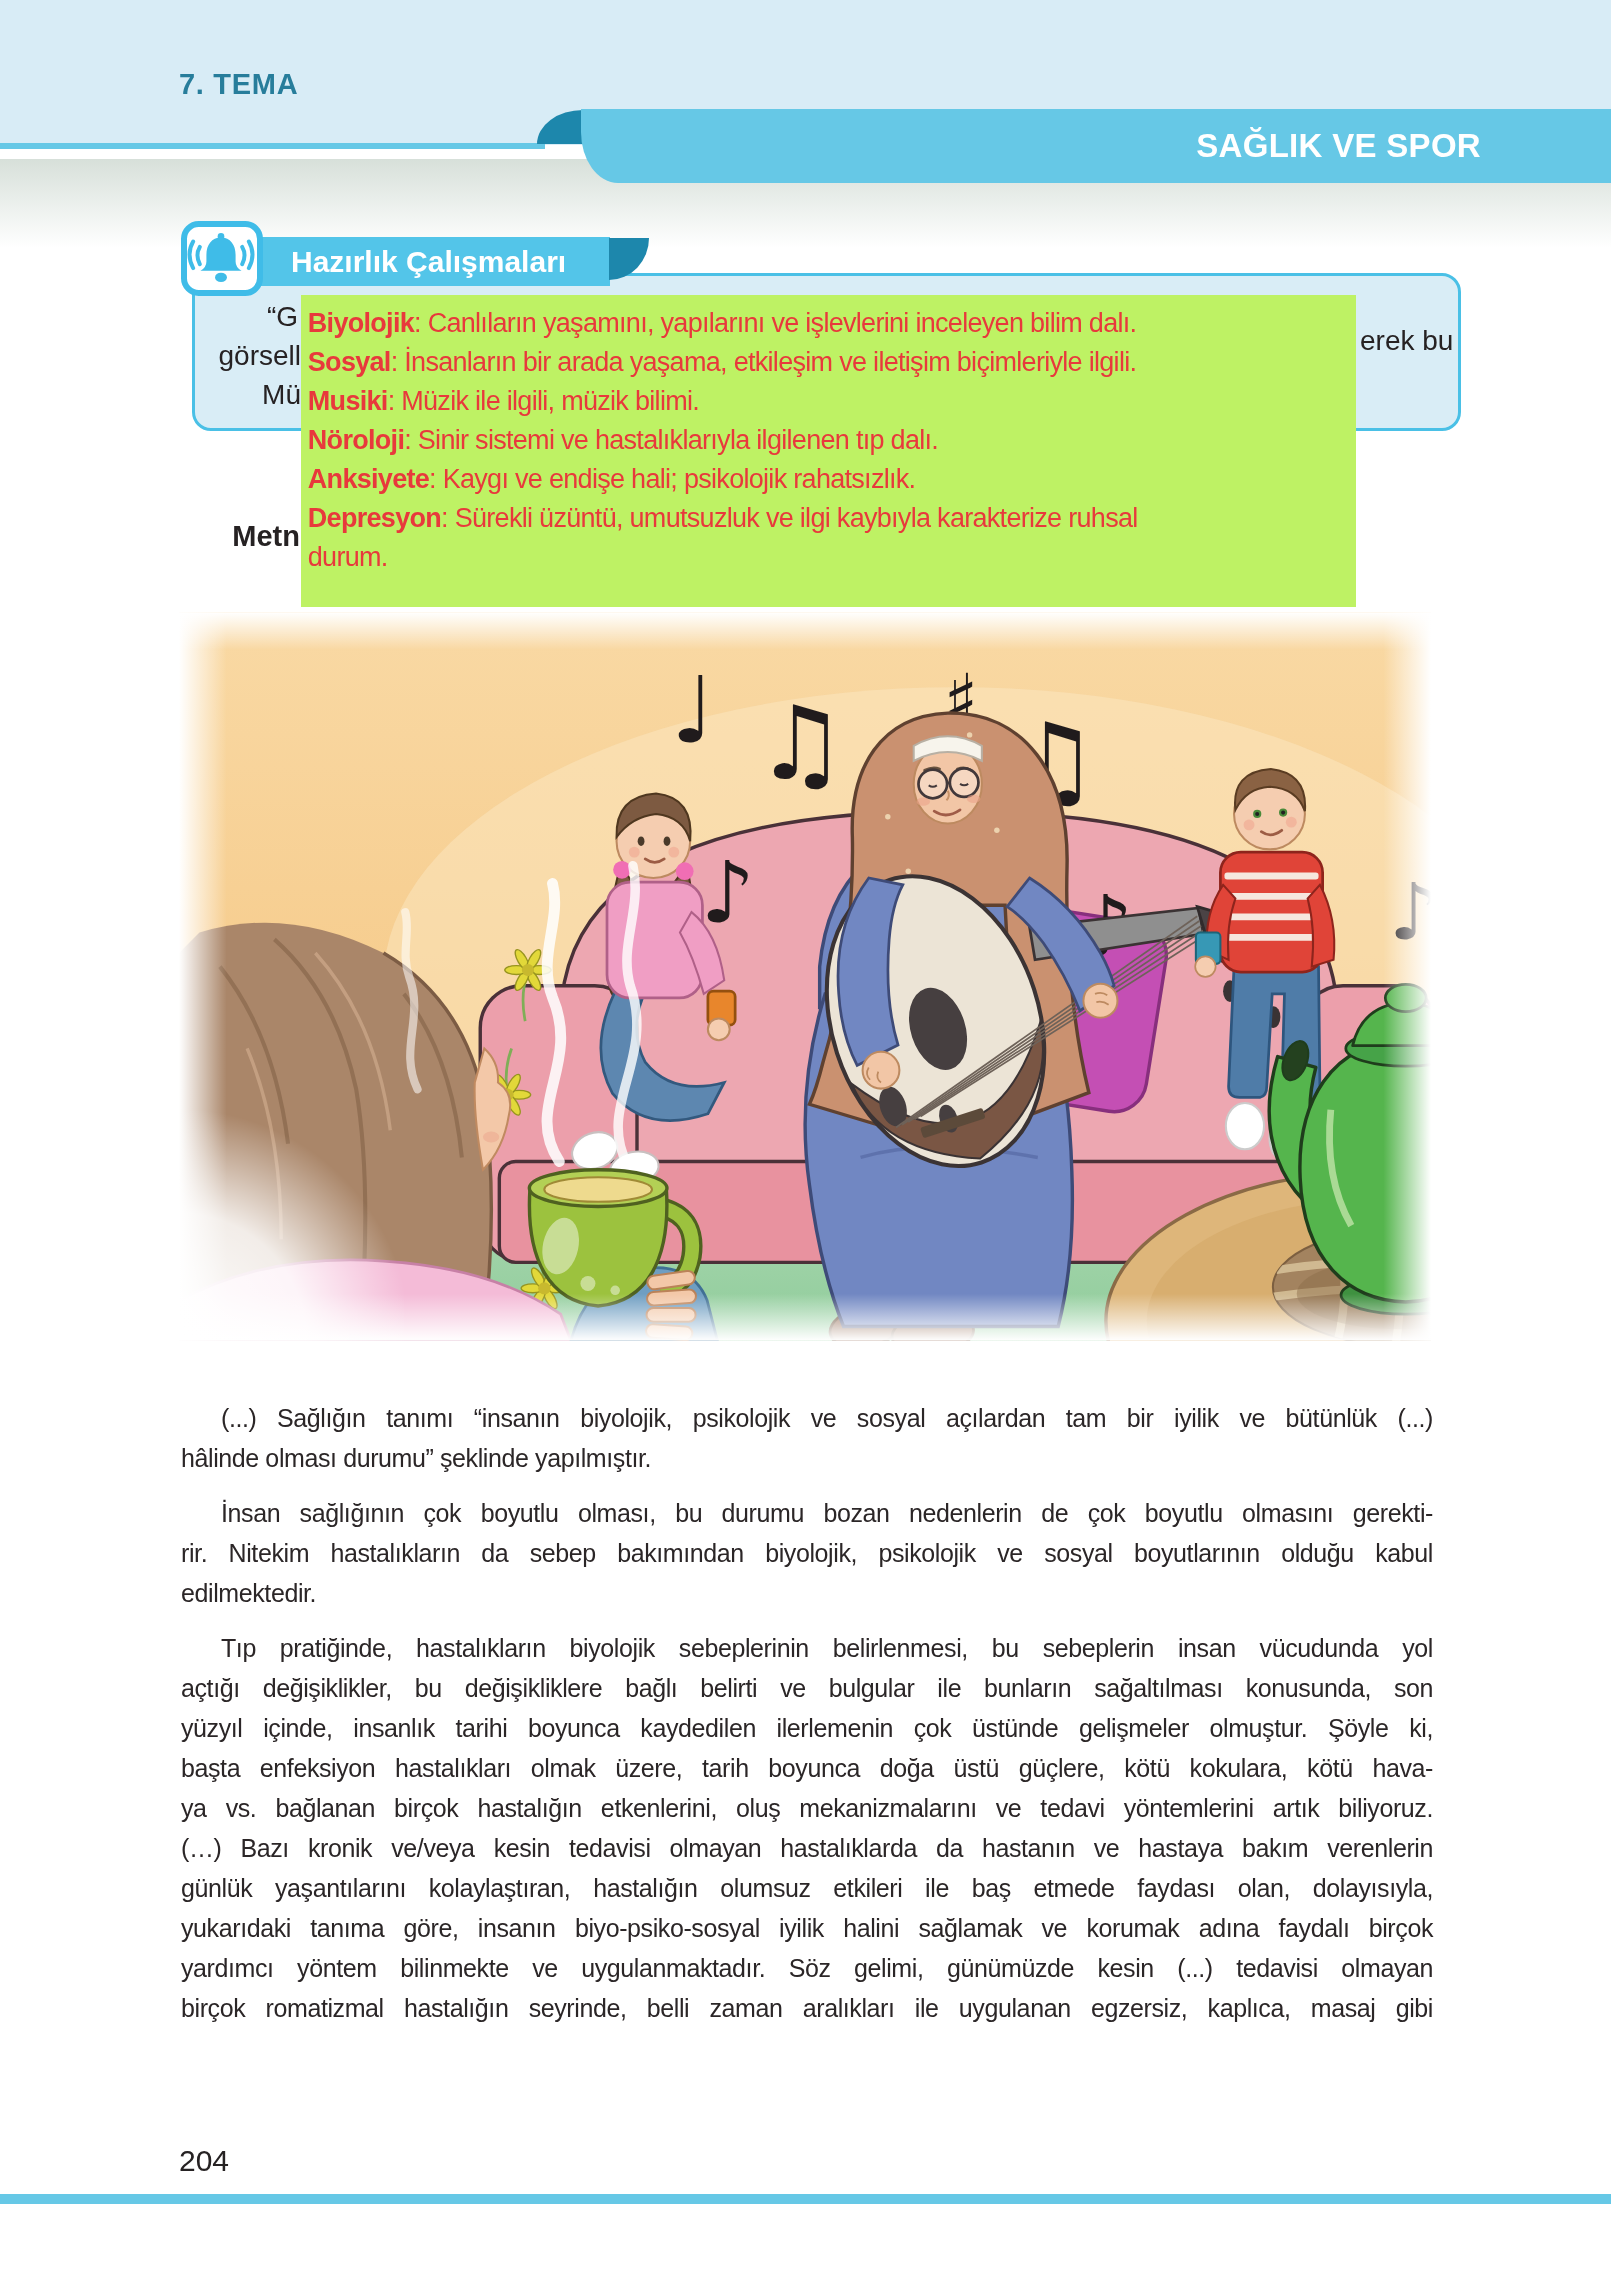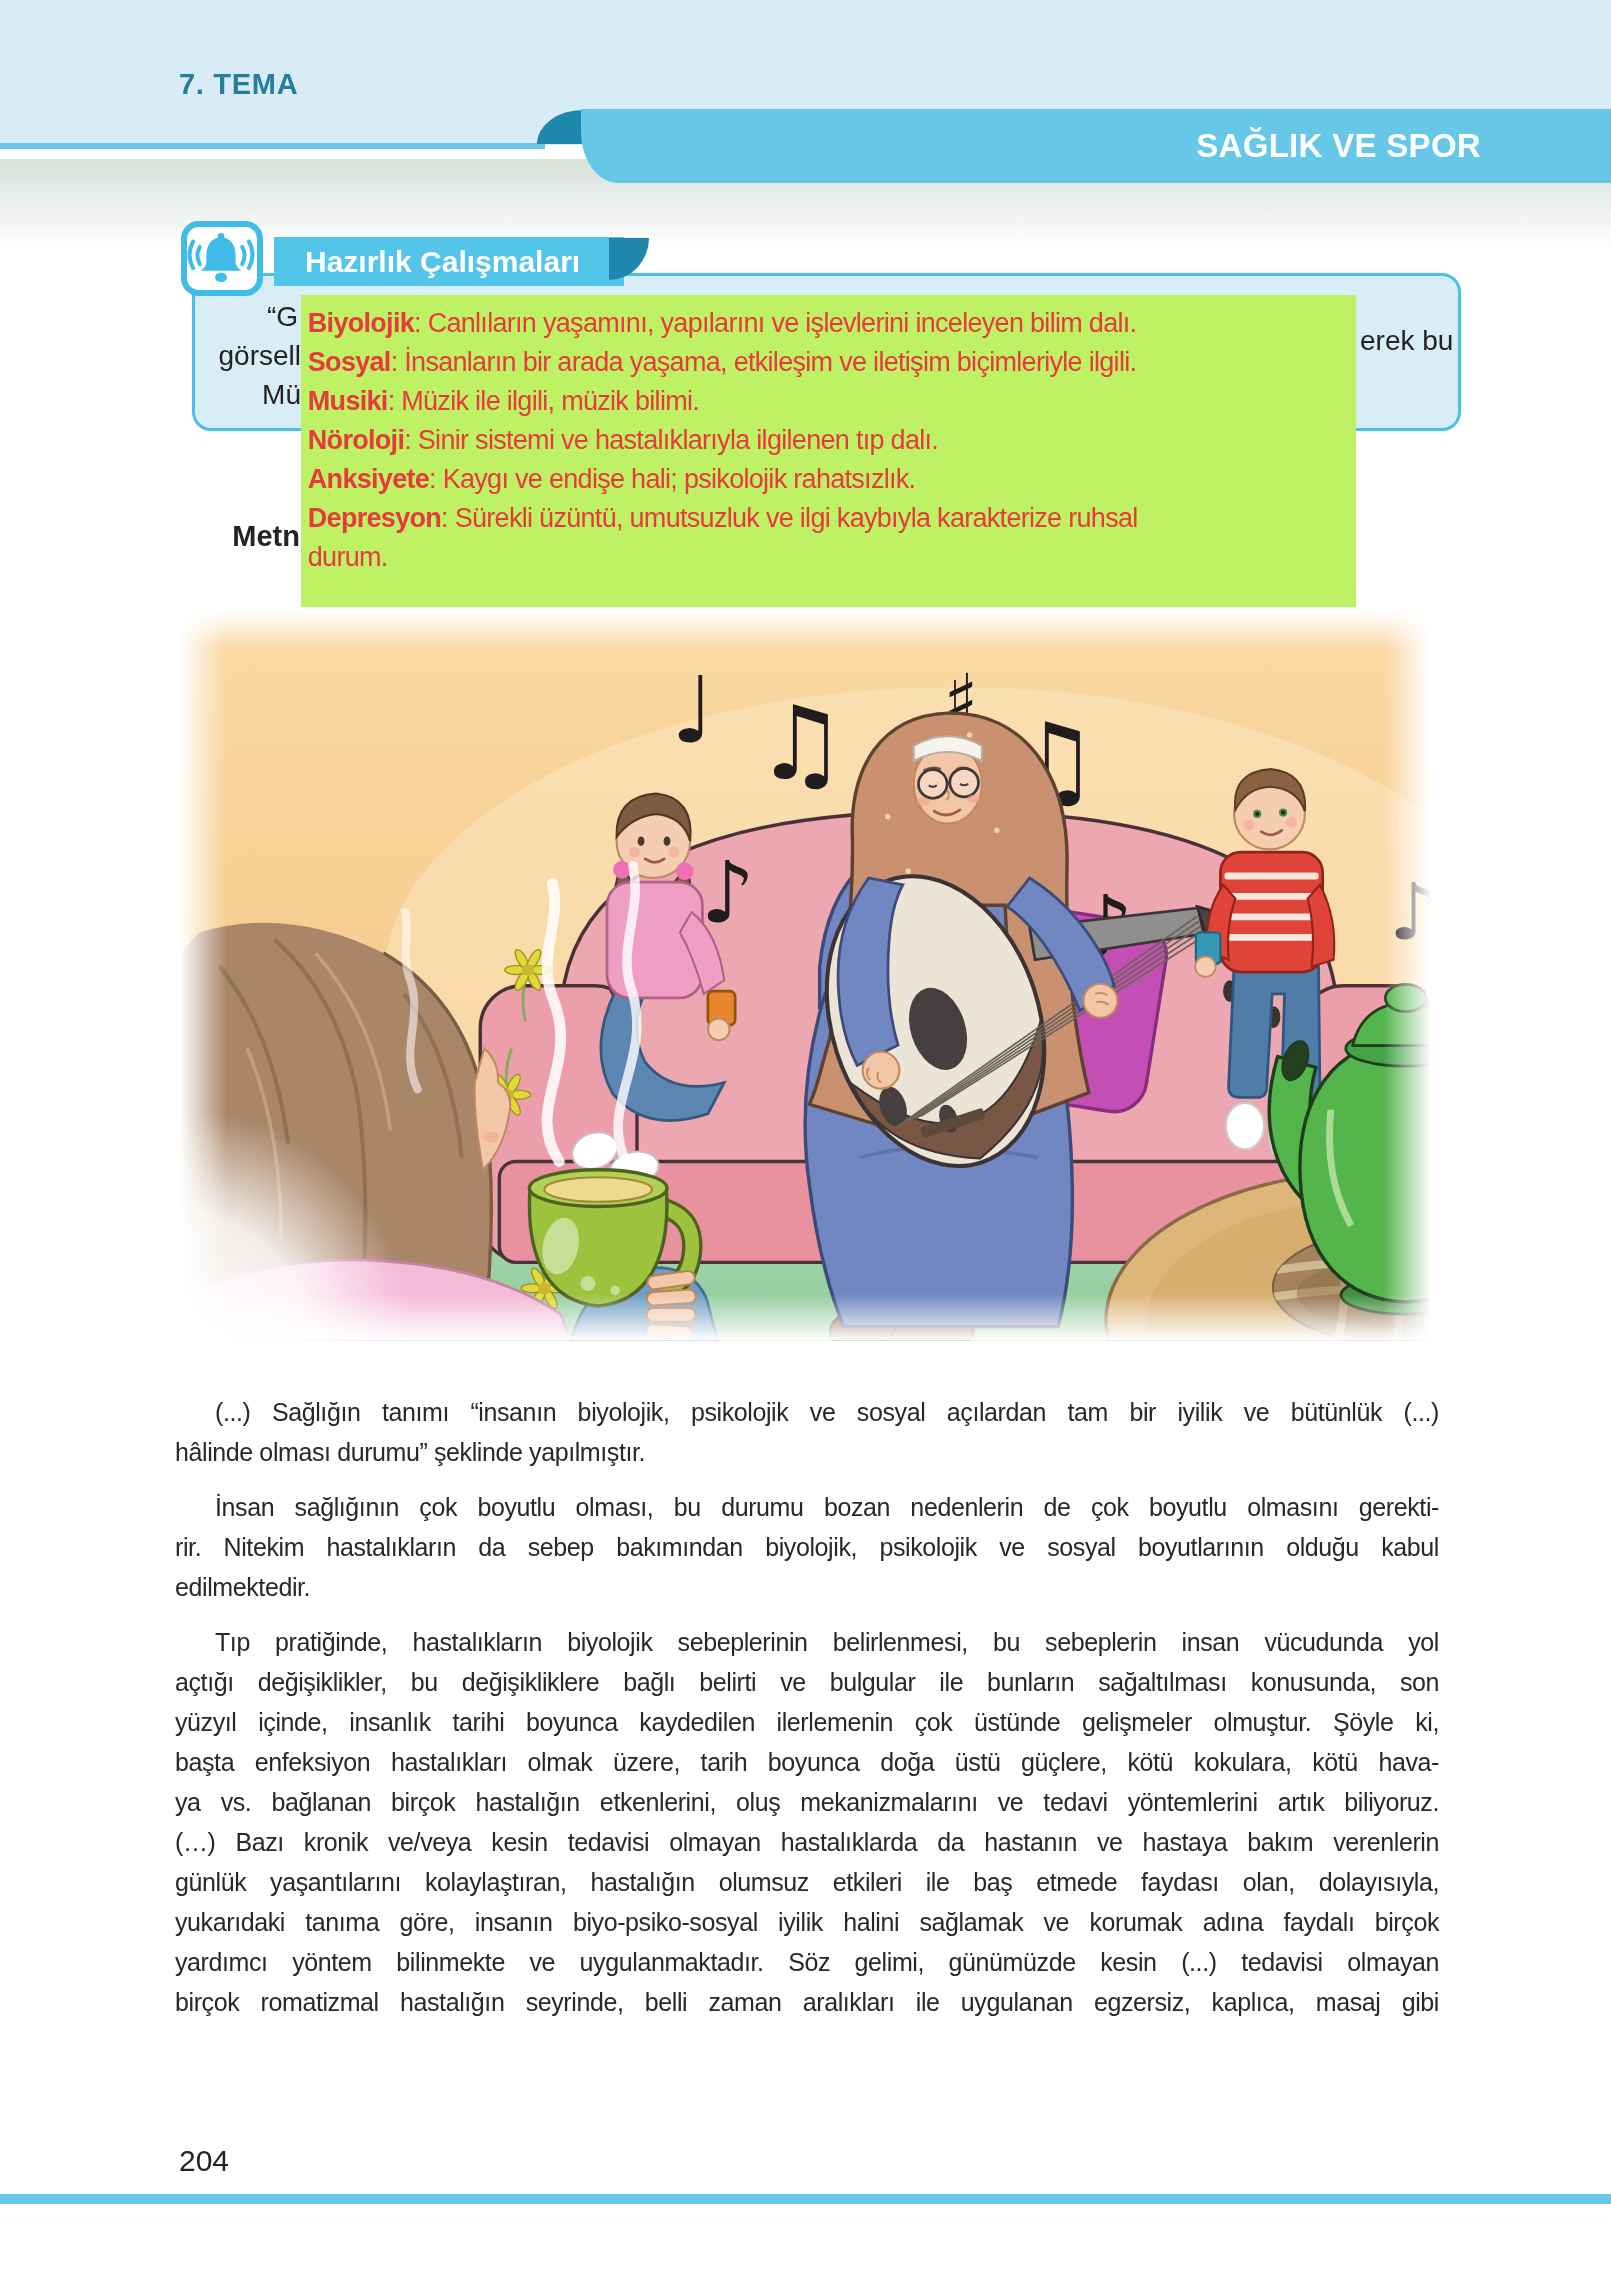--- a/index.html
+++ b/index.html
@@ -18,37 +18,37 @@
   .ribbon-main{left:581px;top:109px;width:1030px;height:74px;background:#66c8e6;
                border-bottom-left-radius:37px 51px;display:flex;align-items:center;
                justify-content:flex-end;padding-right:130px;box-sizing:border-box;}
   .ribbon-main span{font-size:33px;font-weight:bold;color:#ffffff;letter-spacing:0.3px;}
 
   
   .prep-box{left:192px;top:273px;width:1269px;height:158px;background:#d9edf6;
             border:3.4px solid #4ac0e6;border-radius:19px;box-sizing:border-box;}
   .bell-wrap{left:181px;top:221px;width:82px;height:75px;background:#ffffff;
              border:6.8px solid #3fbce8;border-radius:17.7px;box-sizing:border-box;}
-  .prep-band{left:274px;top:237px;width:350px;height:49px;background:#53c5e9;}
+  .prep-band{left:260px;top:237px;width:350px;height:49px;background:#53c5e9;}
   .prep-band span{display:block;line-height:49px;padding-left:31px;font-size:30px;
                   font-weight:bold;color:#ffffff;}
   .prep-fold{left:609px;top:238px;width:40px;height:42px;background:#1d87ac;border-radius:0 0 100% 0;}
   .frag{color:#262223;font-size:28px;}
   .frag-b{font-weight:bold;font-size:29px;}
 
   .popup{left:301px;top:295px;width:1055px;height:312px;background:#bef264;
          padding:8.9px 0 0 6.8px;box-sizing:border-box;}
   .gl{font-size:27px;line-height:39px;color:#e8393c;letter-spacing:-0.7px;white-space:nowrap;}
   .gl .term{font-weight:bold;}
   .gl .def{white-space:pre-wrap;}
 
   
   .article{left:167px;top:1384px;width:1280px;font-size:25px;letter-spacing:-0.4px;
            color:#2b2627;}
-  .para{margin:8px;}
+  .para{margin:14px;}
   .para + .para{margin-top:15px;}
   .tline{text-align:justify;text-align-last:left;line-height:40px;min-height:40px;}
   .tline.j{text-align-last:justify;}
   .ind{text-indent:40px;}
 
   
   .pagenum{left:179px;top:2144px;font-size:30px;color:#262223;}
   .footbar{left:0;top:2194px;width:1611px;height:10.2px;background:#66c8e6;}
 </style>
 </head>

